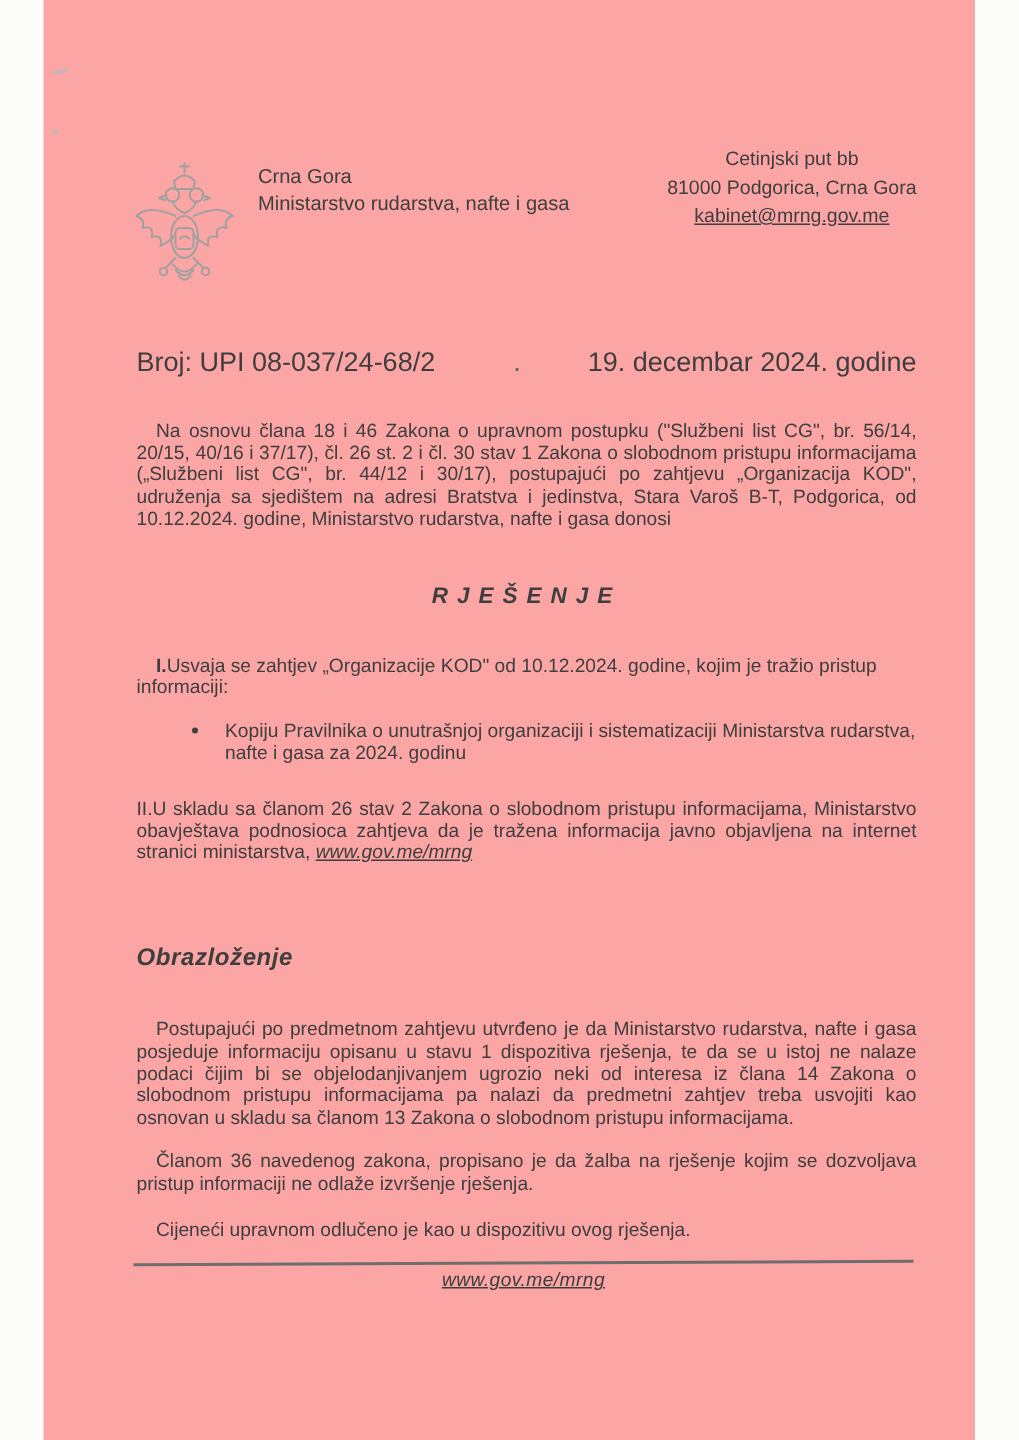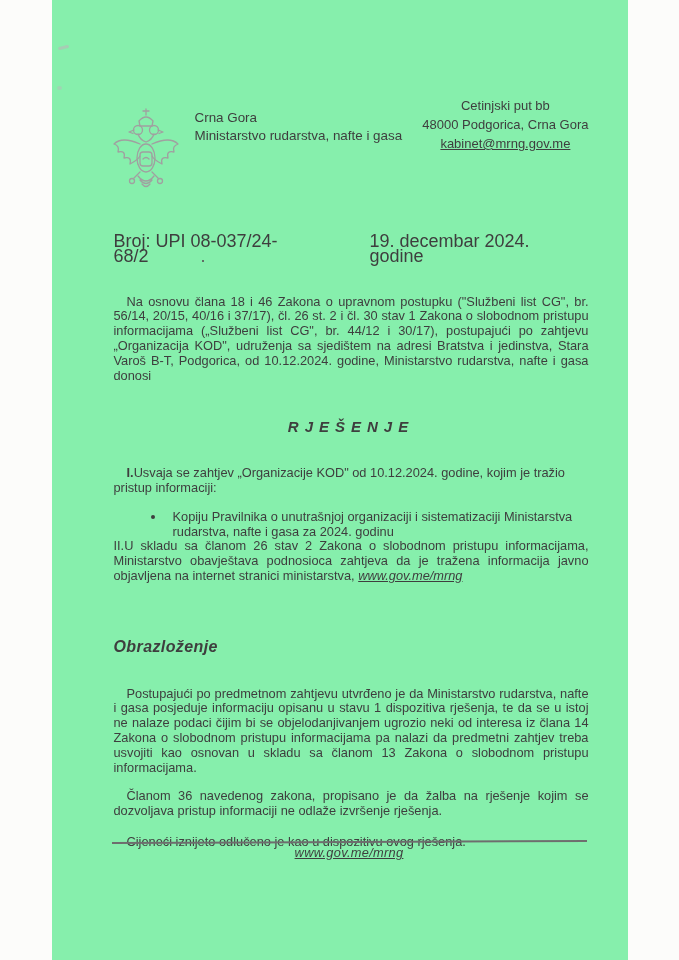--- a/index.html
+++ b/index.html
@@ -1,18 +1,18 @@
 <!DOCTYPE html>
 <html><head>
 <meta charset="utf-8">
 <style>
   html,body{margin:0;padding:0;background:#fcfcfa;}
   .page{
-    position:relative;width:576px;height:960px;margin:0 auto;overflow:hidden;
-    background:#86efac;color:#3e3e3e;
+    position:relative;width:621px;height:960px;margin:0 auto;overflow:hidden;
+    background:#fca5a5;color:#3e3e3e;
     font-family:"Liberation Sans",sans-serif;font-size:12.8px;line-height:14.8px;
   }
   .content{padding:95px 39px 0 62px;}
   
   .letterhead{display:flex;justify-content:space-between;align-items:flex-start;}
   .letterhead-left{display:flex;gap:13px;align-items:flex-start;}
   .emblem{width:72px;height:96px;margin:11px 0 0 -4px;flex:0 0 auto;}
   .org{padding-top:14px;font-size:13.4px;line-height:18px;}
   .letterhead-right{text-align:center;font-size:13px;line-height:19px;padding-top:1px;}
   .link{color:#3e3e3e;text-decoration:underline;cursor:pointer;}
@@ -22,21 +22,21 @@
   .stray{margin-left:52px;color:#5a5a5a;}
   
   p{margin:0;}
   .just{text-align:justify;}
   .ind{text-indent:13px;}
   .intro{margin-top:31px;}
   .title{margin:37px 0 0;text-align:center;font-size:15px;font-weight:bold;font-style:italic;letter-spacing:6px;}
   .item1{margin-top:31px;}
   ul.bullets{margin:14px 0 0;padding-left:52px;}
   ul.bullets li{padding-left:7px;}
-  .item2{}
+  .item2{margin-top:22px;}
   .subtitle{margin:56px 0 0;text-align:left;font-size:16px;font-weight:bold;font-style:italic;letter-spacing:.4px;}
   .rat1{margin-top:32px;}
   .rat2{margin-top:14px;}
   .rat3{margin-top:16px;}
   
   .page-footer{position:absolute;left:60px;right:41px;top:841px;text-align:center;}
   .footer-rule{border-top:2px solid #6e6e6e;transform:rotate(-0.25deg);}
   .page-footer .link{display:inline-block;margin-top:3px;letter-spacing:.3px;}
   
   .scan-artifact{position:absolute;background:#b9b9b9;}
@@ -73,21 +73,21 @@
             <circle cx="50" cy="75" r="2.5"></circle>
           </svg>
         </div>
         <div class="org">
           <div>Crna Gora</div>
           <div>Ministarstvo rudarstva, nafte i gasa</div>
         </div>
       </div>
       <div class="letterhead-right">
         <div>Cetinjski put bb</div>
-        <div>48000 Podgorica, Crna Gora</div>
+        <div>81000 Podgorica, Crna Gora</div>
         <a class="link">kabinet@mrng.gov.me</a>
       </div>
     </header>
 
     <div class="ref-row">
       <div><span>Broj: UPI 08-037/24-68/2</span><span class="stray">.</span></div>
       <div>19. decembar 2024. godine</div>
     </div>
 
     <p class="intro just ind">Na osnovu člana 18 i 46 Zakona o upravnom postupku ("Službeni list CG", br. 56/14, 20/15, 40/16 i 37/17), čl. 26 st. 2 i čl. 30 stav 1 Zakona o slobodnom pristupu informacijama („Službeni list CG", br. 44/12 i 30/17), postupajući po zahtjevu „Organizacija KOD", udruženja sa sjedištem na adresi Bratstva i jedinstva, Stara Varoš B-T, Podgorica, od 10.12.2024. godine, Ministarstvo rudarstva, nafte i gasa donosi</p>
@@ -99,20 +99,20 @@
     <ul class="bullets">
       <li><span>Kopiju Pravilnika o unutrašnjoj organizaciji i sistematizaciji Ministarstva rudarstva, nafte i gasa za 2024. godinu</span></li>
     </ul>
 
     <p class="item2 just"><span>II.U skladu sa članom 26 stav 2 Zakona o slobodnom pristupu informacijama, Ministarstvo obavještava podnosioca zahtjeva da je tražena informacija javno objavljena na internet stranici ministarstva, </span><a class="link italic">www.gov.me/mrng</a></p>
 
     <h2 class="subtitle">Obrazloženje</h2>
 
     <p class="rat1 just ind">Postupajući po predmetnom zahtjevu utvrđeno je da Ministarstvo rudarstva, nafte i gasa posjeduje informaciju opisanu u stavu 1 dispozitiva rješenja, te da se u istoj ne nalaze podaci čijim bi se objelodanjivanjem ugrozio neki od interesa iz člana 14 Zakona o slobodnom pristupu informacijama pa nalazi da predmetni zahtjev treba usvojiti kao osnovan u skladu sa članom 13 Zakona o slobodnom pristupu informacijama.</p>
     <p class="rat2 just ind">Članom 36 navedenog zakona, propisano je da žalba na rješenje kojim se dozvoljava pristup informaciji ne odlaže izvršenje rješenja.</p>
-    <p class="rat3 ind">Cijeneći iznijeto odlučeno je kao u dispozitivu ovog rješenja.</p>
+    <p class="rat3 ind">Cijeneći upravnom odlučeno je kao u dispozitivu ovog rješenja.</p>
   </div>
 
   <footer class="page-footer">
     <div class="footer-rule"></div>
     <a class="link italic">www.gov.me/mrng</a>
   </footer>
 </div>
 
 </body></html>

